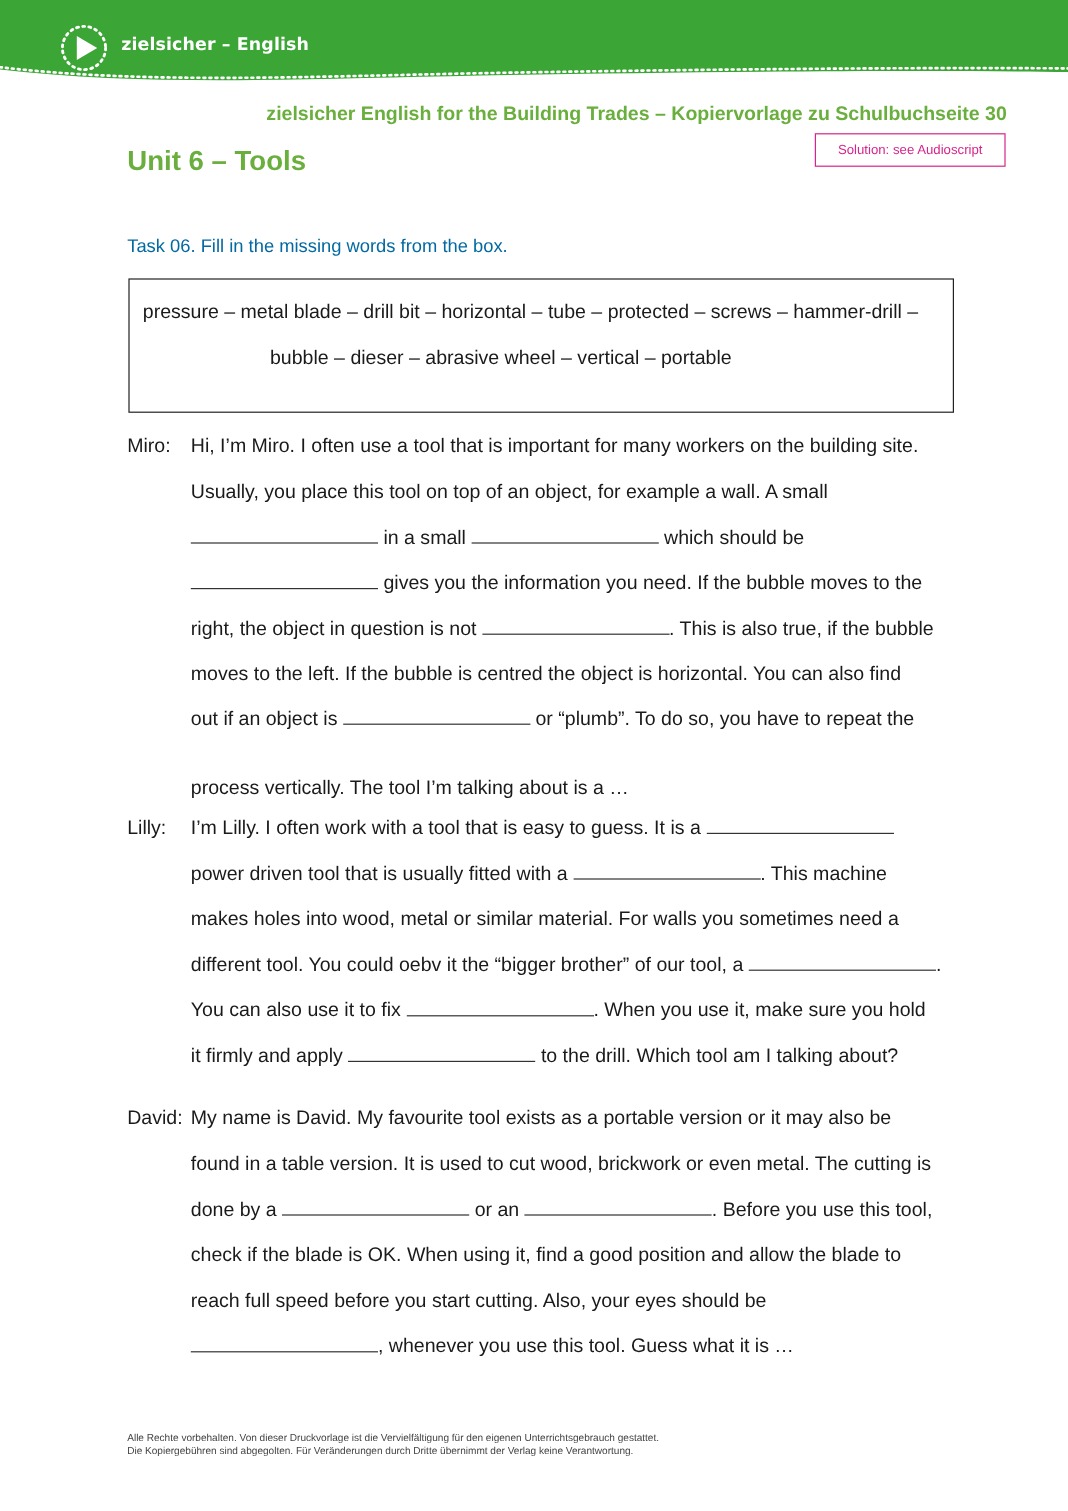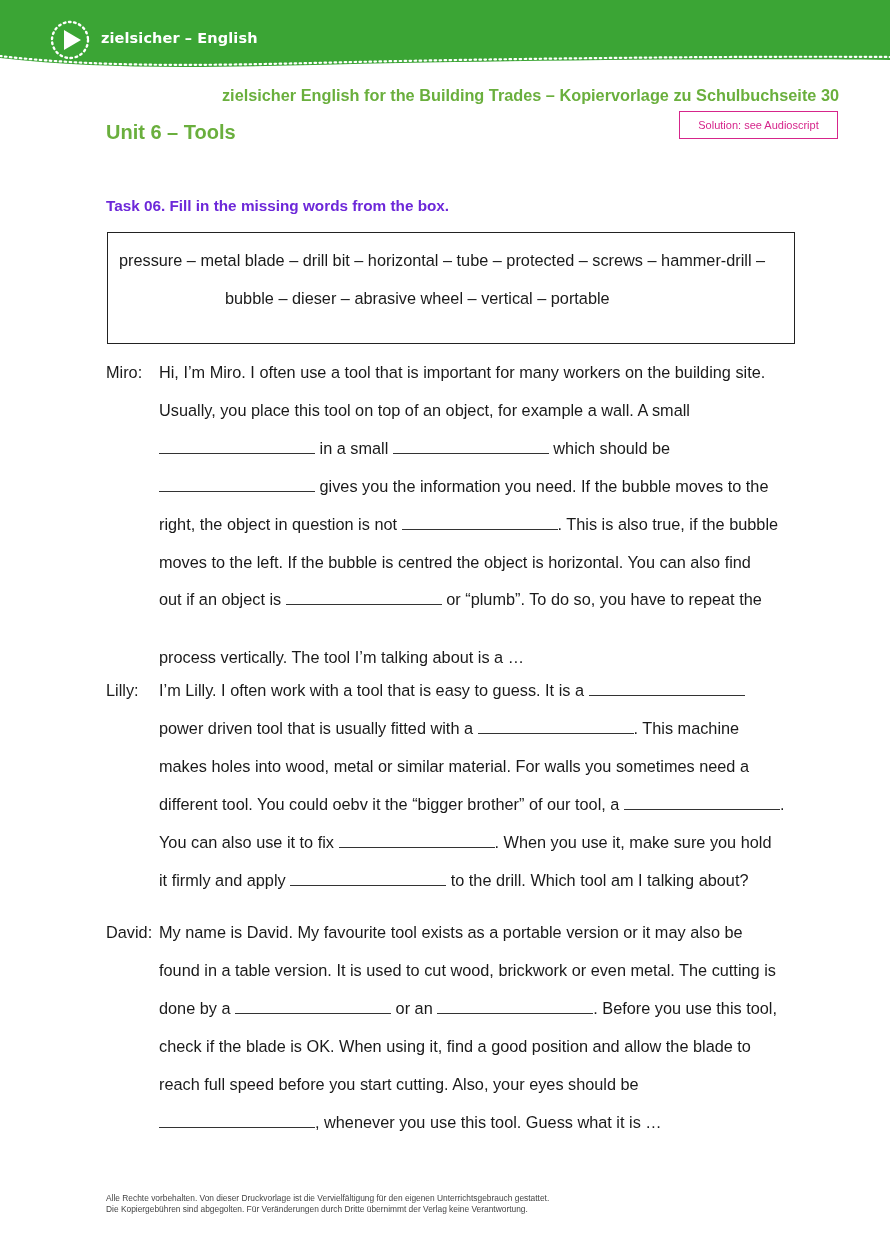--- a/index.html
+++ b/index.html
@@ -13,23 +13,23 @@
                letter-spacing:0.1px; }
 
   .subtitle { position:absolute; right:51px; top:86px; color:#6aaf3d; font-weight:bold;
               font-size:16.3px; white-space:nowrap; }
 
   .solution-box { position:absolute; left:679px; top:111px; width:159px; height:28px;
                   border:1px solid #d6258b; box-sizing:border-box; color:#d6258b;
                   font-size:11px; display:flex; align-items:center; justify-content:center; }
 
   .unit-title { position:absolute; left:106px; top:121px; color:#6aaf3d; font-weight:bold;
-                font-size:20px; white-space:nowrap; }
+                font-size:23px; white-space:nowrap; }
 
-  .task-title { position:absolute; left:106px; top:197px; color:#6d28d9; font-weight:bold;
+  .task-title { position:absolute; left:106px; top:197px; color:#0369a1; font-weight:normal;
                 font-size:15.3px; white-space:nowrap; }
 
   .word-box { position:absolute; left:107px; top:232px; width:688px; height:112px;
               border:1.3px solid #222; box-sizing:border-box; }
   .word-box .line1 { position:absolute; left:11px; top:18px; font-size:16.3px; white-space:nowrap; }
   .word-box .line2 { position:absolute; left:117px; top:56px; font-size:16.3px; white-space:nowrap; }
 
   .para { position:absolute; left:106px; width:700px; }
   .speaker { position:absolute; left:0; top:0; font-size:16.3px; }
   .text-line { position:absolute; left:53px; font-size:16.3px; white-space:nowrap; }

